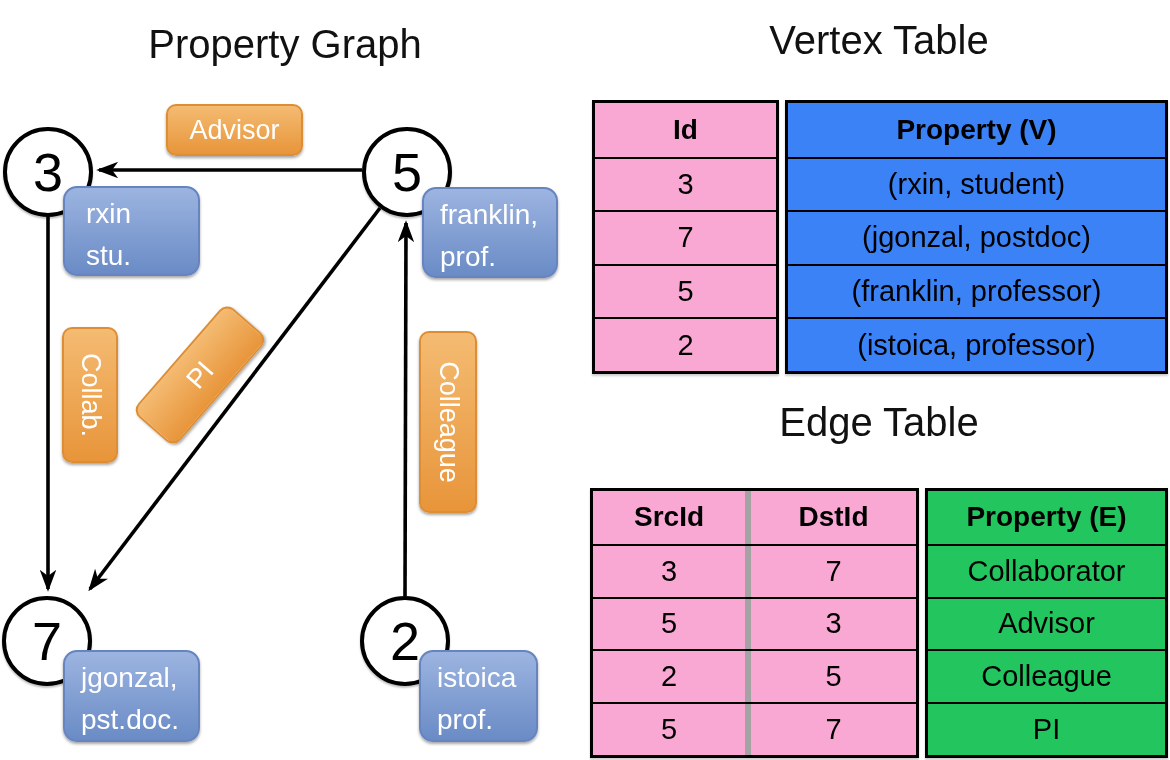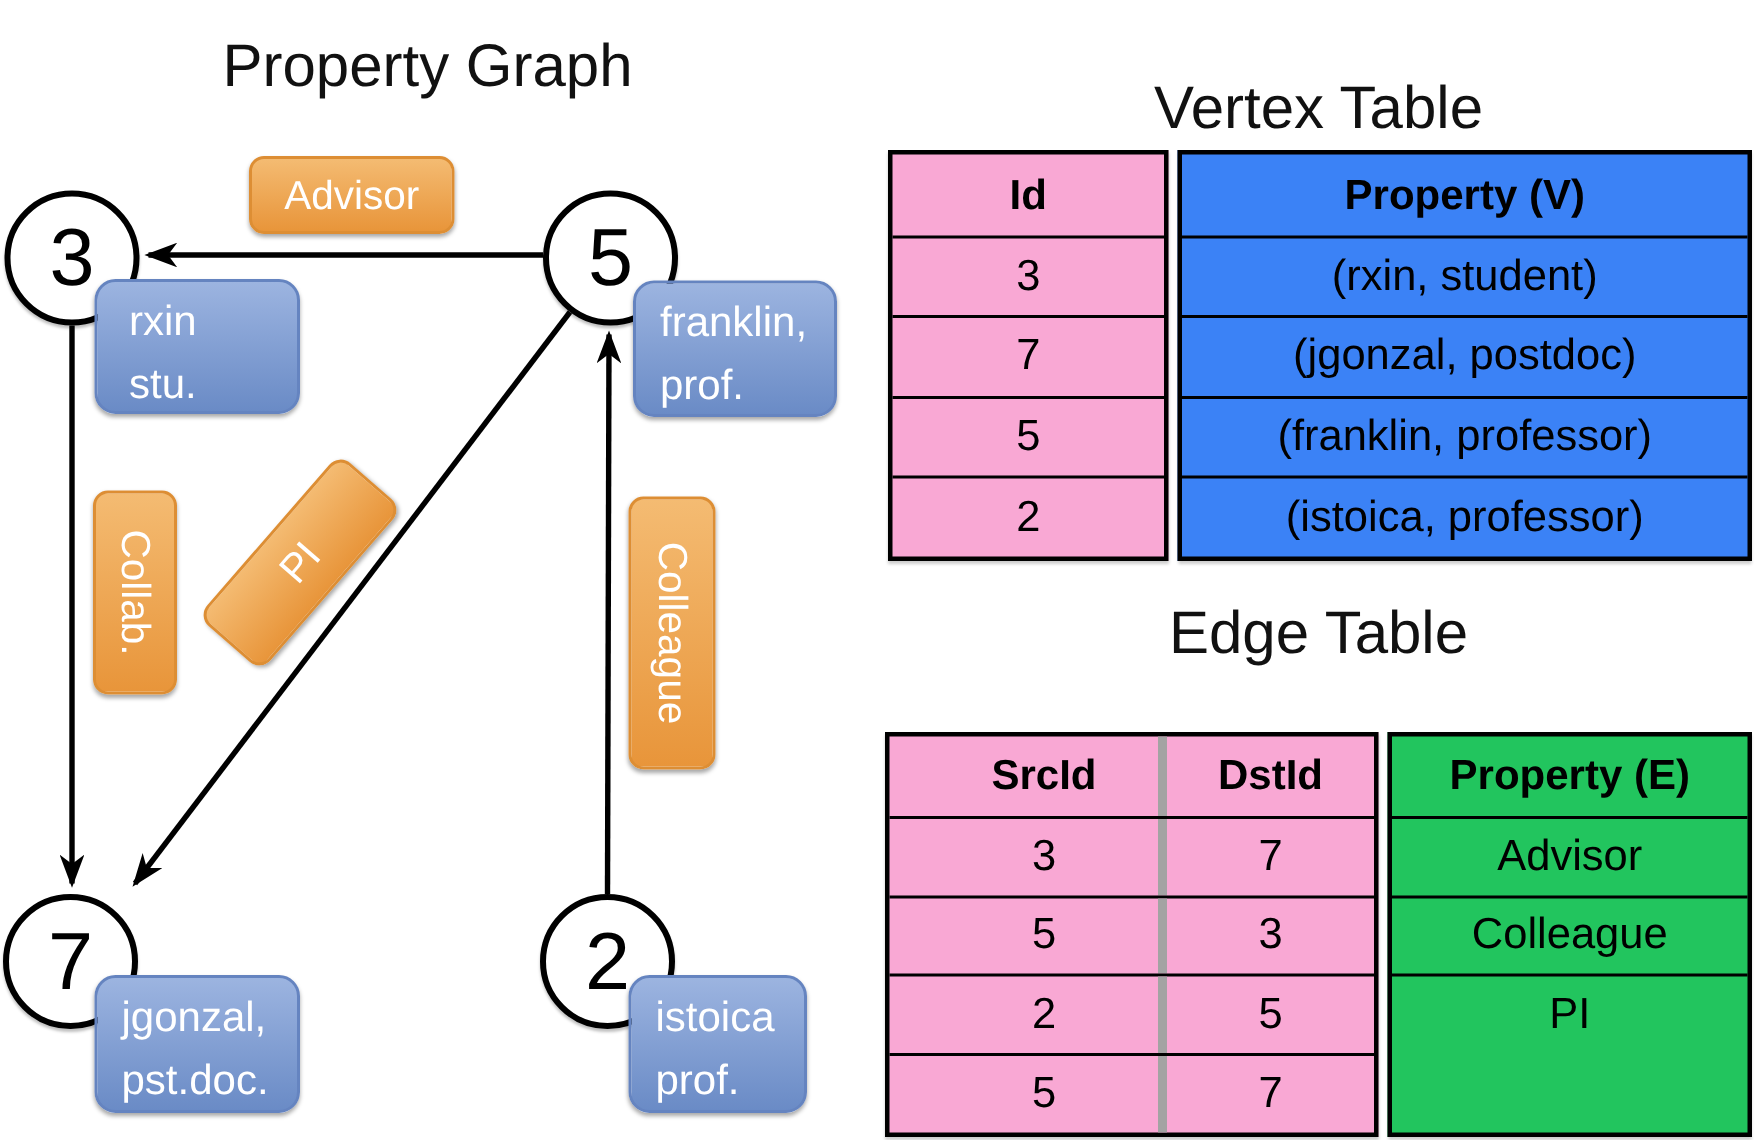--- a/index.html
+++ b/index.html
@@ -41,33 +41,33 @@
   .tbl{
     position:absolute;border:3px solid #000;box-sizing:border-box;background:#f9a8d4;
     display:grid;box-shadow:0 2px 2px rgba(0,0,0,0.2);
   }
   .trow{
     border-top:2px solid #000;display:grid;align-items:center;
     font-size:29px;text-align:center;
   }
   .trow:first-child{border-top:none;}
   .trow.hdr{font-weight:bold;font-size:28px;}
-  .cell2{display:grid;grid-template-columns:152px 1fr;height:100%;align-items:center;padding-left:27px;}
+  .cell2{display:grid;grid-template-columns:152px 1fr;height:100%;align-items:center;}
   .cell2 > div:last-child{border-left:6px solid #a3a3a3;height:100%;display:flex;align-items:center;justify-content:center;}
   .cell2 > div:first-child{display:flex;align-items:center;justify-content:center;height:100%;}
   .fill-blue{background:#3b82f6;}
   .fill-tan{background:#22c55e;}
 </style>
 </head>
 <body>
 
 <div id="stage">
 
   <div class="title" style="left:20px;top:22px;width:530px;">Property Graph</div>
-  <div class="title" style="left:590px;top:18px;width:578px;margin-top:32px;">Vertex Table</div>
+  <div class="title" style="left:590px;top:18px;width:578px;">Vertex Table</div>
   <div class="title" style="left:590px;top:400px;width:578px;">Edge Table</div>
 
   <svg id="edges" xmlns="http://www.w3.org/2000/svg">
     <defs>
       <marker id="arrow" viewBox="0 0 12 9" refX="10.5" refY="4.5" markerWidth="22" markerHeight="16.5" markerUnits="userSpaceOnUse" orient="auto">
         <path d="M0,0 L12,4.5 L0,9 L3.4,4.5 Z" fill="#000"></path>
       </marker>
     </defs>
     <line x1="362" y1="170" x2="99" y2="170" stroke="#000" stroke-width="3.6" marker-end="url(#arrow)"></line>
     <line x1="48" y1="217" x2="48" y2="589" stroke="#000" stroke-width="3.6" marker-end="url(#arrow)"></line>
@@ -162,18 +162,19 @@
     <div class="trow">
         <div class="cell2">
       <div>5</div>
       <div>7</div>
     </div>
       </div>
   </div>
 
   <div class="tbl fill-tan" style="left:925px;top:488px;width:243px;height:270px;grid-template-rows:repeat(5,1fr);">
     <div class="trow hdr">Property (E)</div>
+    <div class="trow">Collaborator</div>
     <div class="trow">Advisor</div>
     <div class="trow">Colleague</div>
     <div class="trow">PI</div>
   </div>
 
 </div>
 
 </body></html>

